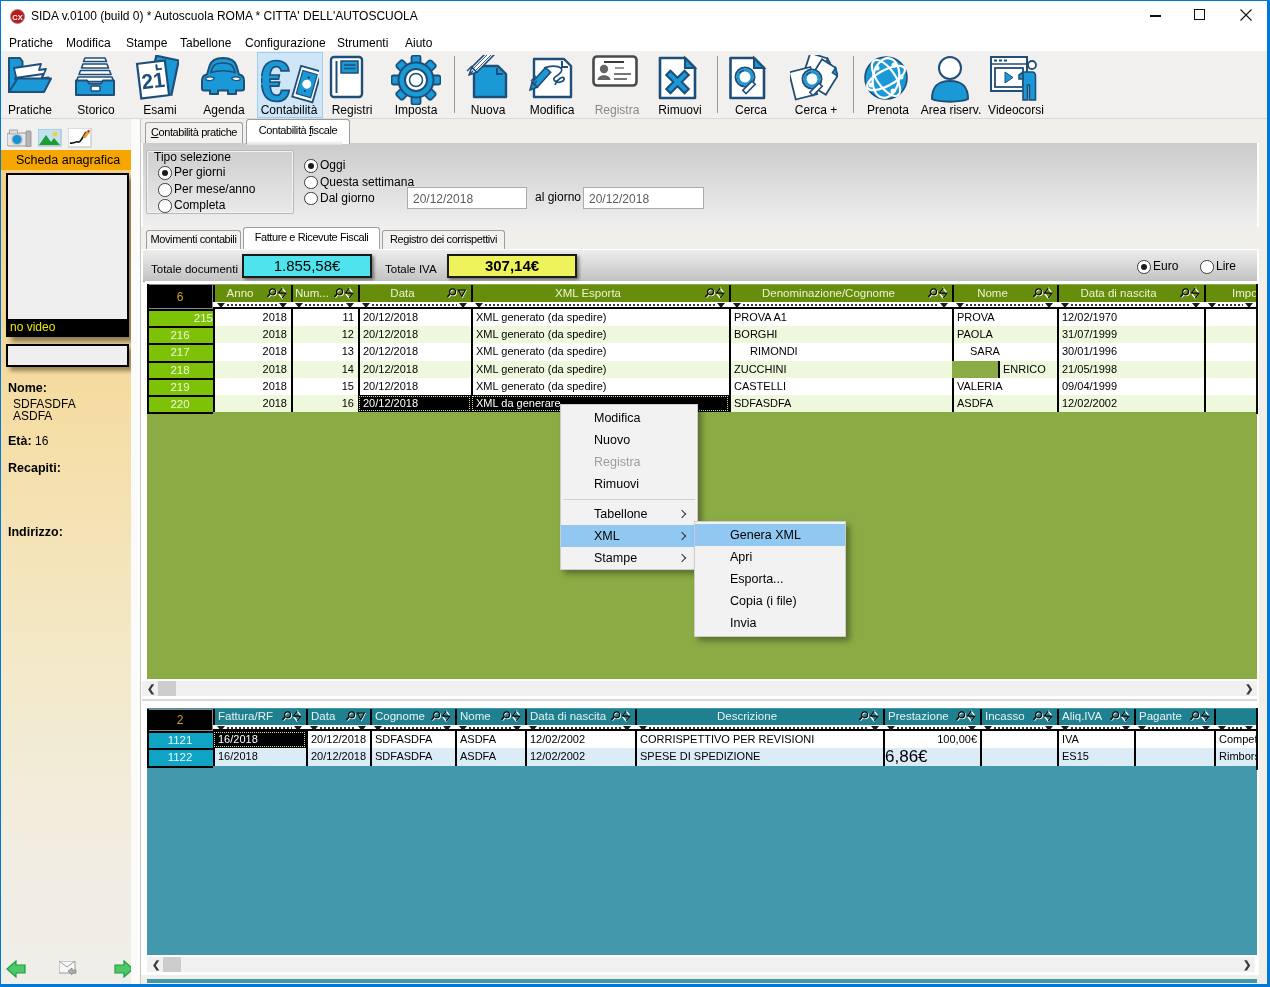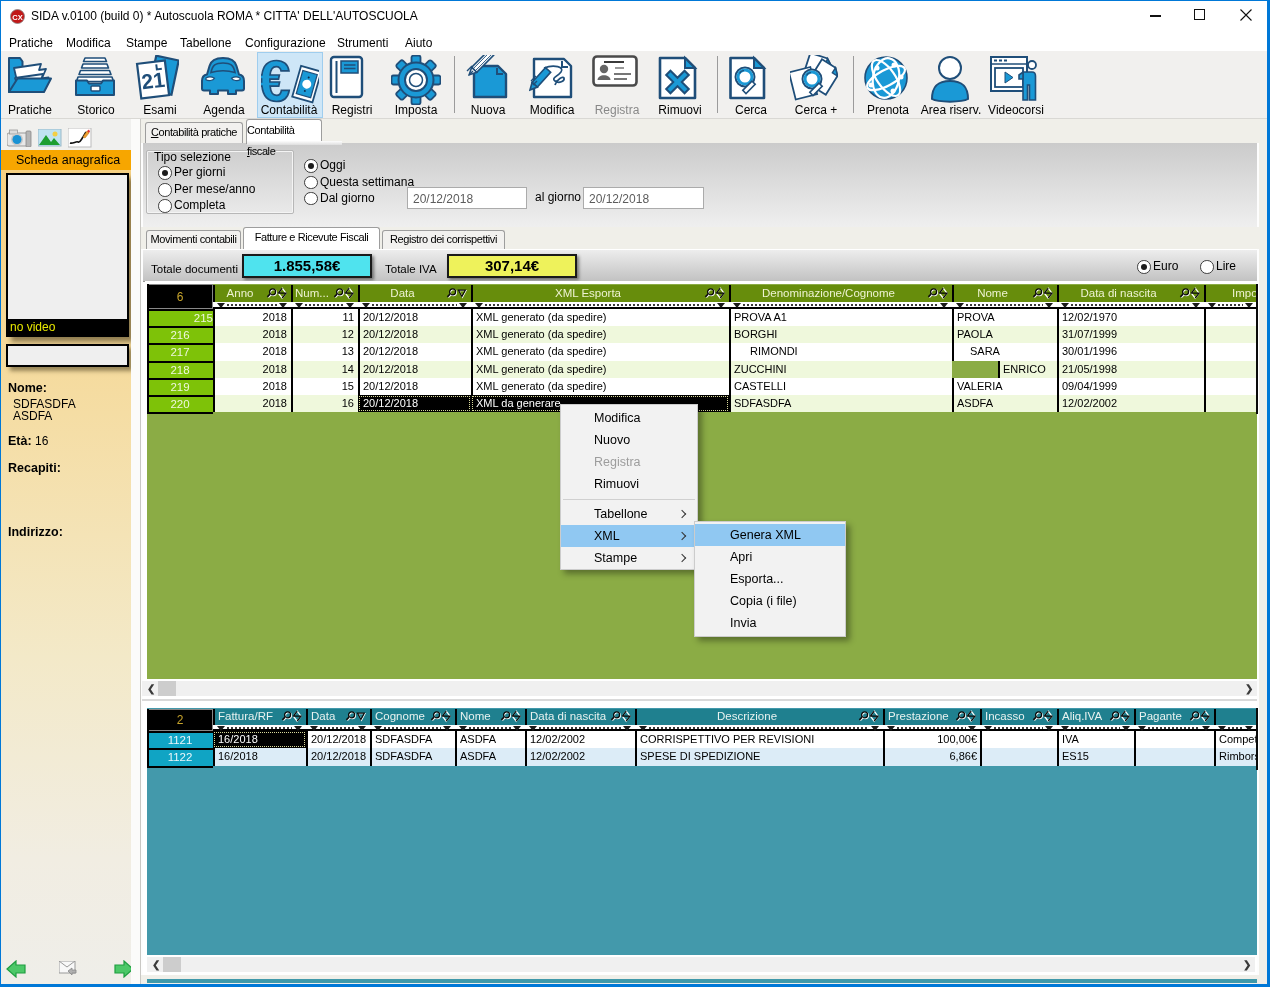--- a/index.html
+++ b/index.html
@@ -239,21 +239,21 @@
   </svg>
 <svg class="a" style="left:59px;top:961px" width="20" height="16" viewBox="0 0 20 16">
     <rect x="0" y="0" width="16" height="12" fill="#f8f8f8" stroke="#999" stroke-width="1"></rect>
     <path d="M0 0 L8 6 L16 0" fill="none" stroke="#999" stroke-width="1"></path>
     <path d="M9 10 L13 7 L13 9 L17 9 L17 12 L13 12 L13 14 Z" fill="#b0b0b0" stroke="#888" stroke-width="0.8"></path>
   </svg>
 <div class="a" style="left:131px;top:119px;width:10px;height:865px;background:#fbfbfa"></div>
 <div class="a" style="left:140px;top:119px;width:1px;height:865px;background:#c9c8c4"></div>
 <div class="a" style="left:145px;top:122px;width:98px;height:21px;background:#f2f1ef;border:1px solid #9d9d9d;border-bottom:none;border-radius:3px 3px 0 0;font-size:11px;letter-spacing:-0.4px;color:#000;text-align:center;line-height:19px"><u>C</u>ontabilità pratiche</div>
 <div class="a" style="left:141px;top:143px;width:1118px;height:84px;background:linear-gradient(180deg,#cbcbcb,#efefef);border-left:2px solid #fdfdfd;border-right:2px solid #fdfdfd"></div>
-<div class="a" style="left:246px;top:119px;width:76px;height:25px;background:#fff;border:1px solid #9d9d9d;border-bottom:none;border-radius:3px 3px 0 0;font-size:11px;letter-spacing:-0.4px;color:#000;text-align:left;line-height:21px;z-index:3">Contabilità <u>f</u>iscale</div>
+<div class="a" style="left:246px;top:119px;width:104px;height:25px;background:#fff;border:1px solid #9d9d9d;border-bottom:none;border-radius:3px 3px 0 0;font-size:11px;letter-spacing:-0.4px;color:#000;text-align:center;line-height:21px;z-index:3">Contabilità <u>f</u>iscale</div>
 <div class="a" style="left:247px;top:141px;width:95px;height:4px;background:linear-gradient(180deg,#fdfdfd,#dedede);z-index:3"></div>
 <div class="a" style="left:146px;top:150px;width:148px;height:64px;border:1px solid #b7b7b7;box-shadow:inset 0 0 0 1px #f4f4f4;border-radius:2px"></div>
 <div class="tx" style="left:154px;top:150px;font-size:12px;color:#000">Tipo selezione</div>
 <div class="a" style="left:158px;top:166px;width:13.5px;height:13.5px;background:#fff;border:1.4px solid #3c3c3c;border-radius:50%">
     <div style="position:absolute;left:2.5px;top:2.5px;width:6.5px;height:6.5px;border-radius:50%;background:#1c1c1c"></div>
   </div>
 <div class="tx" style="left:174px;top:165px;font-size:12px;color:#000">Per giorni</div>
 <div class="a" style="left:158px;top:183px;width:13.5px;height:13.5px;background:#fff;border:1.4px solid #3c3c3c;border-radius:50%"></div>
 <div class="tx" style="left:174px;top:182px;font-size:12px;color:#000">Per mese/anno</div>
 <div class="a" style="left:158px;top:199px;width:13.5px;height:13.5px;background:#fff;border:1.4px solid #3c3c3c;border-radius:50%"></div>
@@ -270,21 +270,21 @@
 <div class="tx" style="left:413px;top:192px;font-size:12px;color:#5c5c5c">20/12/2018</div>
 <div class="tx" style="left:535px;top:190px;font-size:12px;color:#000">al giorno</div>
 <div class="a" style="left:583px;top:187px;width:121px;height:22px;background:#fff;border:1px solid #ababab"></div>
 <div class="tx" style="left:589px;top:192px;font-size:12px;color:#5c5c5c">20/12/2018</div>
 <div class="a" style="left:146px;top:230px;width:95px;height:19px;background:#f2f1ef;border:1px solid #9d9d9d;border-bottom:none;border-radius:3px 3px 0 0;font-size:11px;letter-spacing:-0.4px;color:#000;text-align:center;line-height:17px">Movimenti contabili</div>
 <div class="a" style="left:141px;top:249px;width:1118px;height:726px;background:#fff;border-left:2px solid #fdfdfd;border-right:2px solid #fdfdfd"></div>
 <div class="a" style="left:243px;top:227px;width:137px;height:22px;background:#fff;border:1px solid #9d9d9d;border-bottom:none;border-radius:3px 3px 0 0;font-size:11px;letter-spacing:-0.4px;color:#000;text-align:center;line-height:19px;z-index:3">Fatture e Ricevute Fiscali</div>
 <div class="a" style="left:382px;top:230px;width:123px;height:19px;background:#f2f1ef;border:1px solid #9d9d9d;border-bottom:none;border-radius:3px 3px 0 0;font-size:11px;letter-spacing:-0.4px;color:#000;text-align:center;line-height:17px">Registro dei corrispettivi</div>
 <div class="a" style="left:143px;top:250px;width:1114px;height:32px;background:linear-gradient(180deg,#ededed,#c2c2c2);border-bottom:1px solid #9a9a9a"></div>
 <div class="tx" style="left:151px;top:263px;font-size:11.5px;color:#000">Totale documenti</div>
-<div class="a" style="left:242px;top:254px;width:130px;height:24px;background:#4fe3ee;border:2px solid #1a1a1a;box-shadow:2px 2px 3px rgba(0,0,0,0.45);text-align:center;font-size:15px;font-weight:bold;line-height:20px;color:#000">1.855,58€</div>
+<div class="a" style="left:242px;top:254px;width:130px;height:24px;background:#4fe3ee;border:2px solid #1a1a1a;box-shadow:2px 2px 3px rgba(0,0,0,0.45);text-align:center;font-size:15px;font-weight:normal;line-height:20px;color:#000">1.855,58€</div>
 <div class="tx" style="left:385px;top:263px;font-size:11.5px;color:#000">Totale IVA</div>
 <div class="a" style="left:447px;top:254px;width:130px;height:24px;background:#eef25b;border:2px solid #1a1a1a;box-shadow:2px 2px 3px rgba(0,0,0,0.45);text-align:center;font-size:15px;font-weight:bold;line-height:20px;color:#000">307,14€</div>
 <div class="a" style="left:1137px;top:260px;width:13.5px;height:13.5px;background:#fff;border:1.4px solid #3c3c3c;border-radius:50%">
     <div style="position:absolute;left:2.5px;top:2.5px;width:6.5px;height:6.5px;border-radius:50%;background:#1c1c1c"></div>
   </div>
 <div class="tx" style="left:1153px;top:259px;font-size:12px;color:#000">Euro</div>
 <div class="a" style="left:1200px;top:260px;width:13.5px;height:13.5px;background:#fff;border:1.4px solid #3c3c3c;border-radius:50%"></div>
 <div class="tx" style="left:1216px;top:259px;font-size:12px;color:#000">Lire</div>
 <div class="a" style="left:145px;top:281px;width:1114px;height:398px;background:#fff"></div>
 <div class="a" style="left:147px;top:284px;width:1110px;height:395px;background:#8bac45"></div>
@@ -652,21 +652,21 @@
 <div class="a" style="left:1057px;top:731.0px;width:77px;height:17.3px;background:#ffffff;color:#000;font-size:11px;text-align:left;padding-left:3px;line-height:17px;border-left:2px solid #000;overflow:hidden;">IVA</div>
 <div class="a" style="left:1134px;top:731.0px;width:80px;height:17.3px;background:#ffffff;color:#000;font-size:11px;text-align:left;padding-left:3px;line-height:17px;border-left:2px solid #000;overflow:hidden;"></div>
 <div class="a" style="left:1214px;top:731.0px;width:43px;height:17.3px;background:#ffffff;color:#000;font-size:11px;text-align:left;padding-left:3px;line-height:17px;border-left:2px solid #000;overflow:hidden;">Competenza</div>
 <div class="a" style="left:147px;top:748.3px;width:66px;height:17.3px;background:#10a4c4;border-top:2px solid #000;color:#eaf6fa;font-size:11.5px;text-align:center;line-height:15px">1122</div>
 <div class="a" style="left:213px;top:748.3px;width:93px;height:17.3px;background:#dcecf7;color:#000;font-size:11px;text-align:left;padding-left:3px;line-height:17px;border-left:2px solid #000;overflow:hidden;">16/2018</div>
 <div class="a" style="left:306px;top:748.3px;width:64px;height:17.3px;background:#dcecf7;color:#000;font-size:11px;text-align:left;padding-left:3px;line-height:17px;border-left:2px solid #000;overflow:hidden;">20/12/2018</div>
 <div class="a" style="left:370px;top:748.3px;width:85px;height:17.3px;background:#dcecf7;color:#000;font-size:11px;text-align:left;padding-left:3px;line-height:17px;border-left:2px solid #000;overflow:hidden;">SDFASDFA</div>
 <div class="a" style="left:455px;top:748.3px;width:70px;height:17.3px;background:#dcecf7;color:#000;font-size:11px;text-align:left;padding-left:3px;line-height:17px;border-left:2px solid #000;overflow:hidden;">ASDFA</div>
 <div class="a" style="left:525px;top:748.3px;width:110px;height:17.3px;background:#dcecf7;color:#000;font-size:11px;text-align:left;padding-left:3px;line-height:17px;border-left:2px solid #000;overflow:hidden;">12/02/2002</div>
 <div class="a" style="left:635px;top:748.3px;width:248px;height:17.3px;background:#dcecf7;color:#000;font-size:11px;text-align:left;padding-left:3px;line-height:17px;border-left:2px solid #000;overflow:hidden;">SPESE DI SPEDIZIONE</div>
-<div class="a" style="left:883px;top:748.3px;width:97px;height:17.3px;background:#dcecf7;color:#000;font-size:11px;text-align:right;padding-right:3px;line-height:17px;border-left:2px solid #000;overflow:hidden;">6,86€</div>
+<div class="a" style="left:883px;top:748.3px;width:97px;height:17.3px;background:#dcecf7;color:#000;font-size:17px;padding-right:3px;line-height:17px;border-left:2px solid #000;overflow:hidden;">6,86€</div>
 <div class="a" style="left:980px;top:748.3px;width:77px;height:17.3px;background:#dcecf7;color:#000;font-size:11px;text-align:left;padding-left:3px;line-height:17px;border-left:2px solid #000;overflow:hidden;"></div>
 <div class="a" style="left:1057px;top:748.3px;width:77px;height:17.3px;background:#dcecf7;color:#000;font-size:11px;text-align:left;padding-left:3px;line-height:17px;border-left:2px solid #000;overflow:hidden;">ES15</div>
 <div class="a" style="left:1134px;top:748.3px;width:80px;height:17.3px;background:#dcecf7;color:#000;font-size:11px;text-align:left;padding-left:3px;line-height:17px;border-left:2px solid #000;overflow:hidden;"></div>
 <div class="a" style="left:1214px;top:748.3px;width:43px;height:17.3px;background:#dcecf7;color:#000;font-size:11px;text-align:left;padding-left:3px;line-height:17px;border-left:2px solid #000;overflow:hidden;">Rimborso</div>
 <div class="a" style="left:147px;top:765.6px;width:66px;height:2px;background:#000"></div>
 <div class="a" style="left:1256px;top:708px;width:2px;height:62px;background:#0a0a0a"></div>
 <div class="a" style="left:147px;top:709px;width:2px;height:59px;background:#000"></div>
 <div class="a" style="left:147px;top:957px;width:1108px;height:15px;background:#f0f0f0"></div>
 <div class="tx" style="left:152px;top:959px;font-size:10px;color:#3a3a3a;font-weight:bold">❮</div>
 <div class="tx" style="left:1243px;top:959px;font-size:10px;color:#3a3a3a;font-weight:bold">❯</div>

